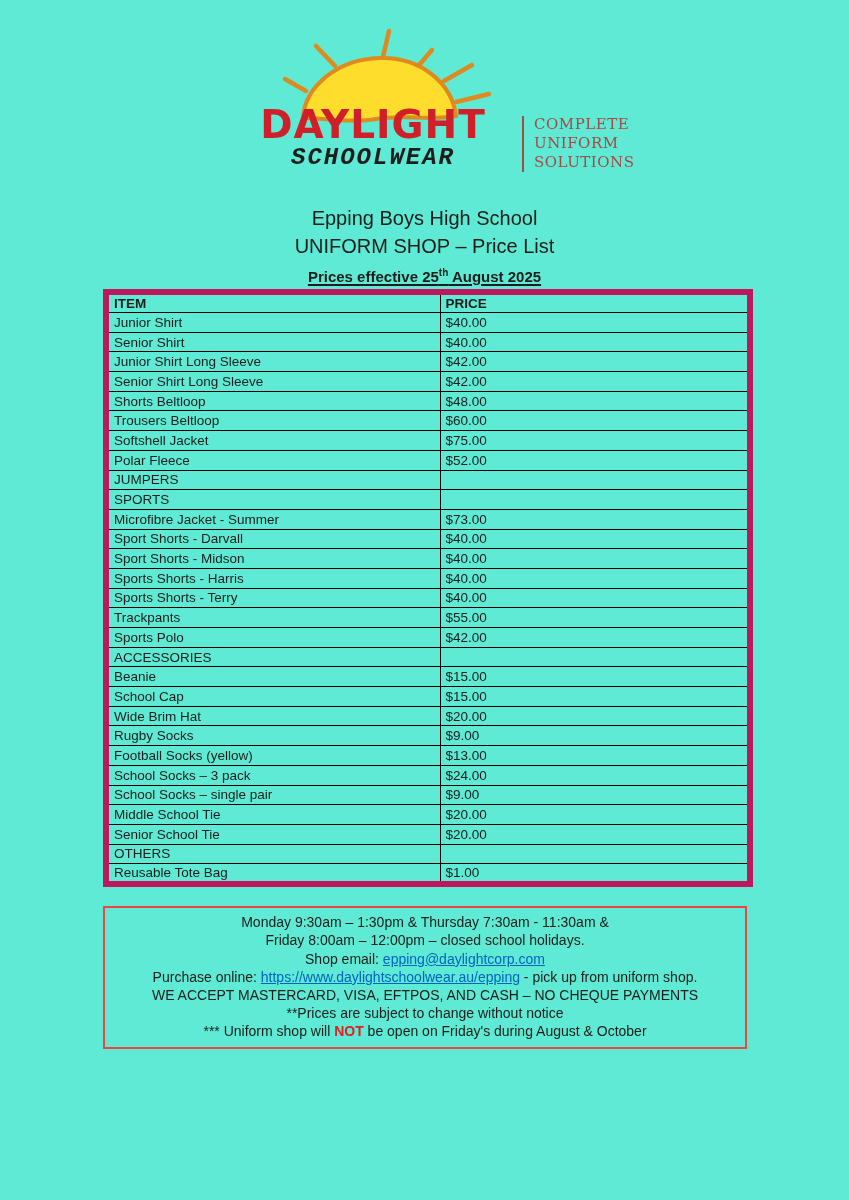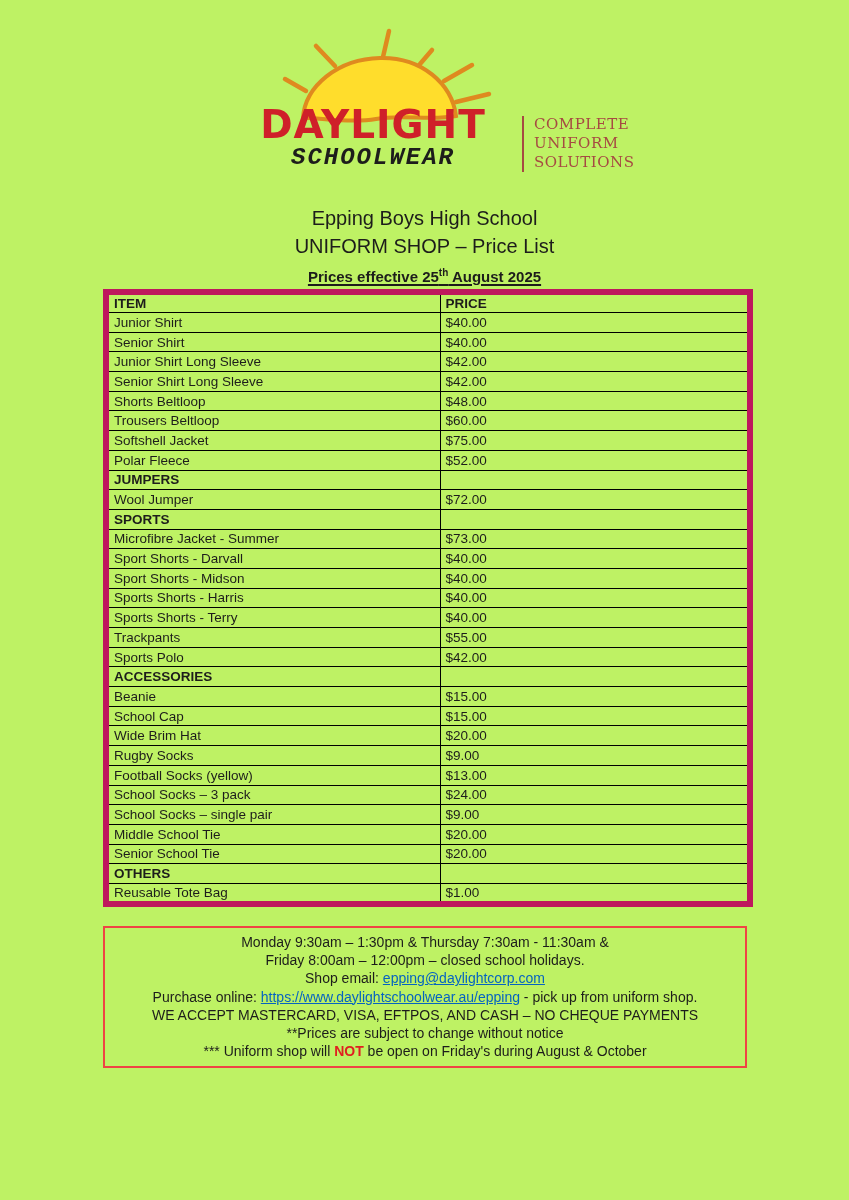--- a/index.html
+++ b/index.html
@@ -1,21 +1,21 @@
 <!DOCTYPE html>
 <html><head>
 <meta charset="utf-8">
 <style>
   * { margin: 0; padding: 0; box-sizing: border-box; }
   html, body { background: #ffffff; }
   .page {
     position: relative;
     width: 849px;
     height: 1200px;
-    background: #bef264;
+    background: #5eead4;
     font-family: "Liberation Sans", sans-serif;
     color: #1d1d1b;
     overflow: hidden;
   }
 
   
   .logo-area { position: relative; height: 190px; }
   .sun-svg { position: absolute; left: 272px; top: 24px; }
   .brand-daylight {
     position: absolute; left: 233px; top: 104px; width: 280px;
@@ -68,21 +68,21 @@
     font-size: 13.5px;
     line-height: 15px;
     height: 19.7px;
     padding: 1px 6px 1px 5px;
     text-align: left;
     vertical-align: middle;
     font-weight: normal;
     white-space: nowrap; overflow: hidden;
   }
   .price-table th { font-weight: bold; }
-  .price-table tr.section td { font-weight: bold; }
+  .price-table tr.section td { font-weight: normal; }
 
   
   .footer-box {
     margin: 19px 0 0 103px;
     width: 644px;
     border: 2px solid #ef4444;
     padding: 5px 8px 6px 8px;
     text-align: center;
   }
   .f-line { font-size: 14px; line-height: 18.2px; }
@@ -164,24 +164,20 @@
           <td>$75.00</td>
         </tr>
         <tr>
           <td>Polar Fleece</td>
           <td>$52.00</td>
         </tr>
         <tr class="section">
           <td>JUMPERS</td>
           <td></td>
         </tr>
-        <tr>
-          <td>Wool Jumper</td>
-          <td>$72.00</td>
-        </tr>
         <tr class="section">
           <td>SPORTS</td>
           <td></td>
         </tr>
         <tr>
           <td>Microfibre Jacket - Summer</td>
           <td>$73.00</td>
         </tr>
         <tr>
           <td>Sport Shorts - Darvall</td>

